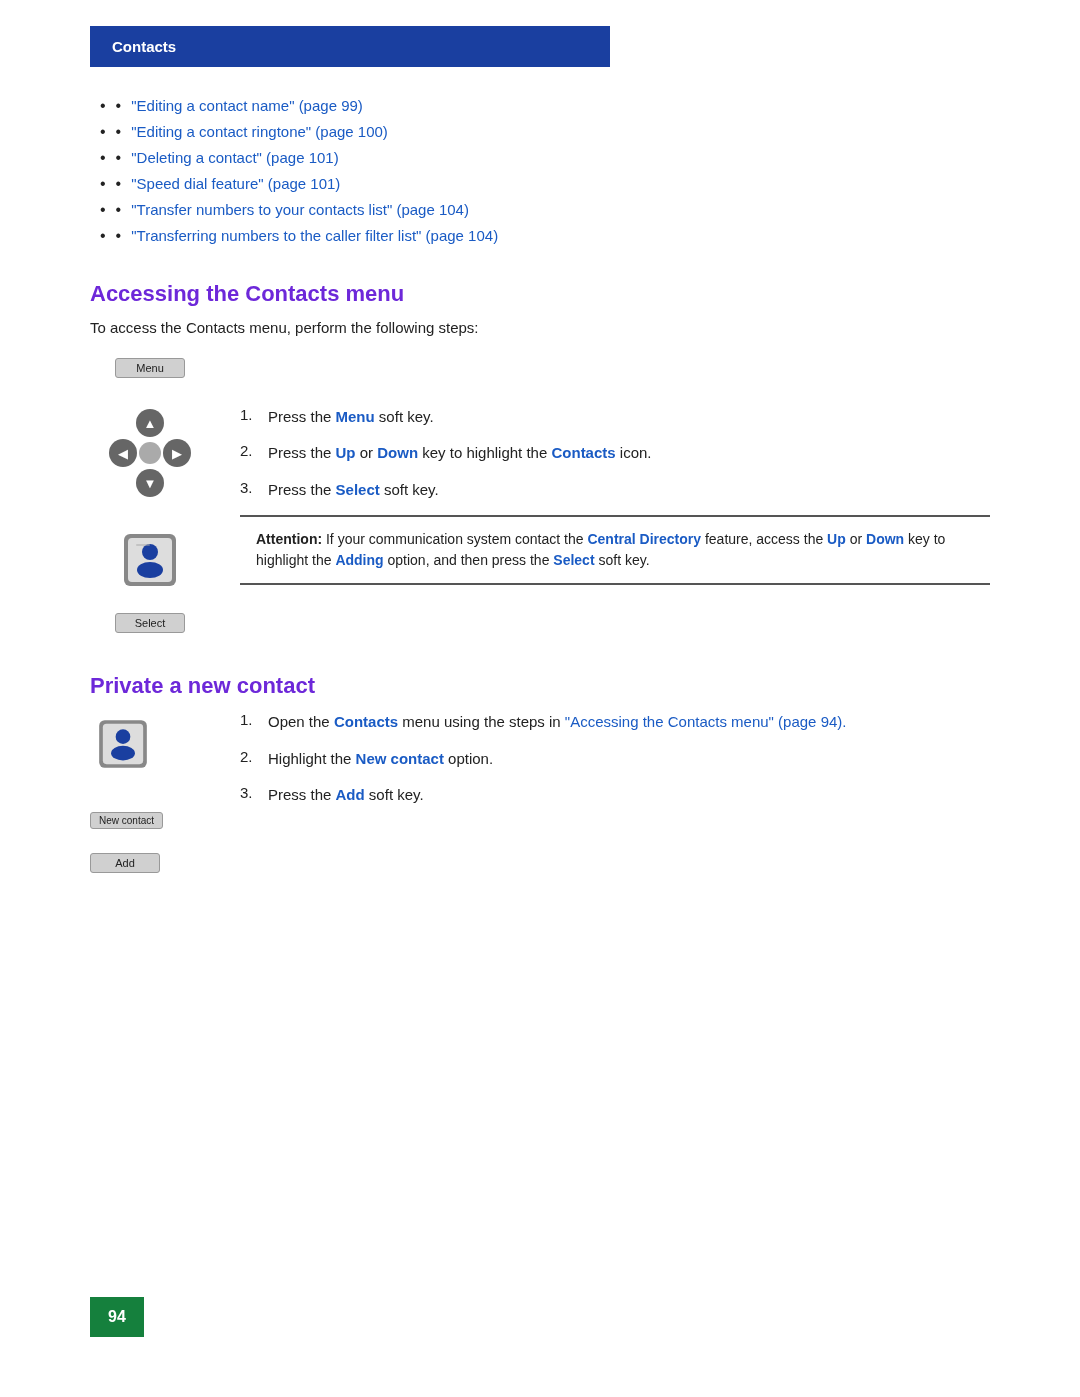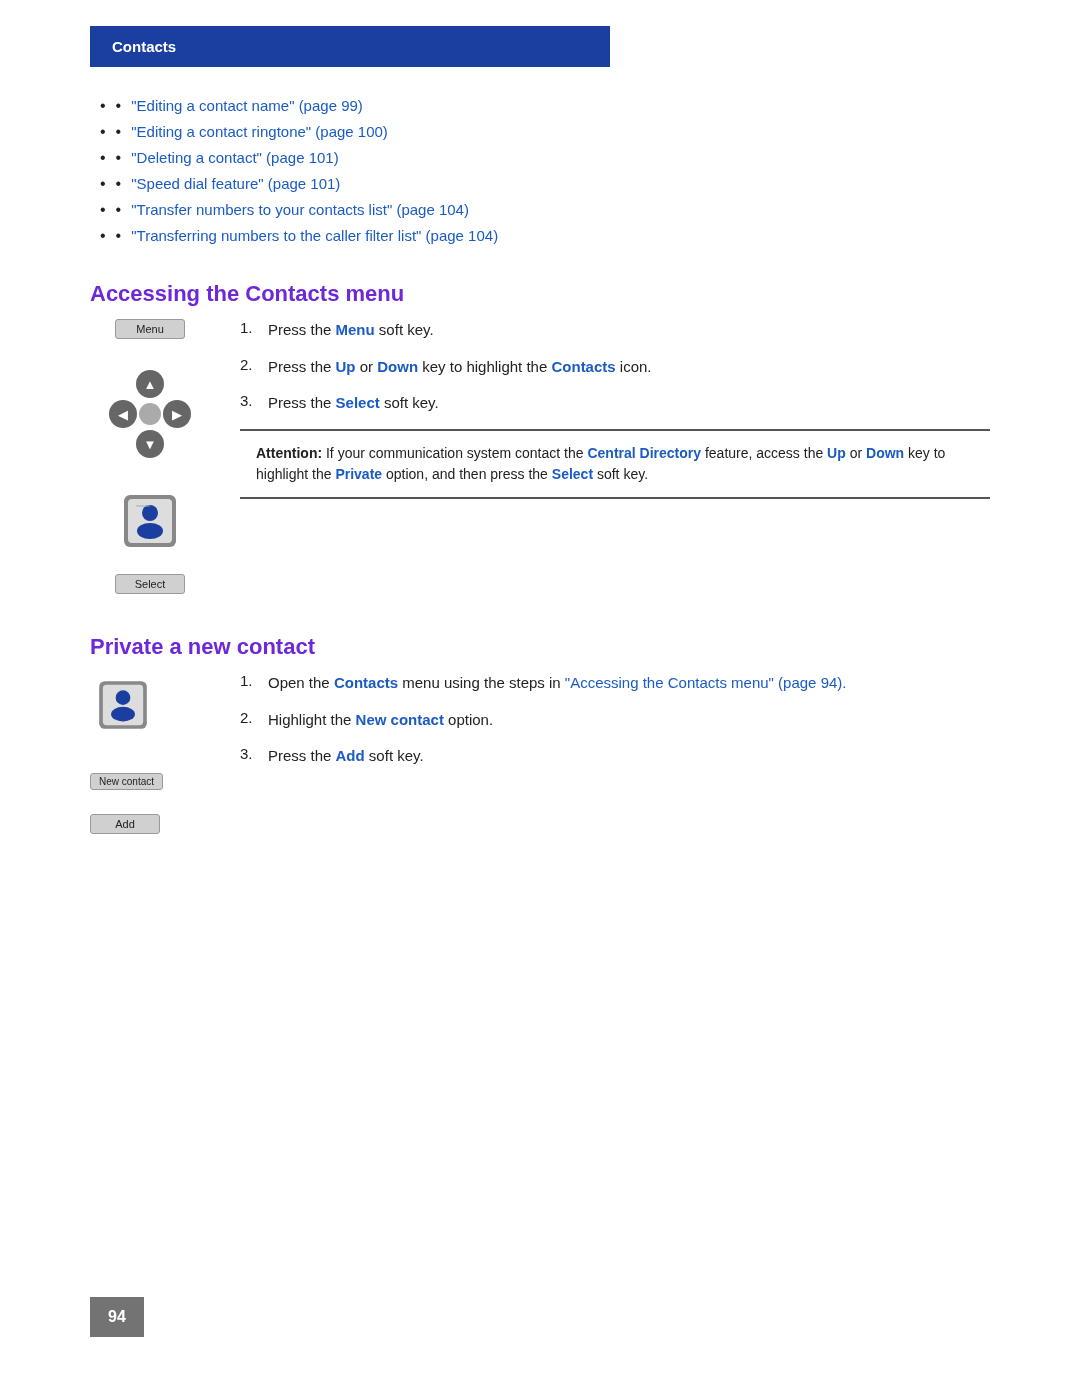--- a/index.html
+++ b/index.html
@@ -59,21 +59,21 @@
       margin-bottom: 12px;
     }
     .section-intro {
       font-size: 15px;
       color: #222;
       margin-bottom: 22px;
     }
     
     .steps-container {
       display: flex;
-      align-items: flex-start;
+      align-items: center;
       margin-bottom: 30px;
     }
     .steps-image-col {
       display: flex;
       flex-direction: column;
       align-items: center;
       min-width: 120px;
       margin-right: 30px;
     }
     .steps-text-col {
@@ -182,21 +182,21 @@
       display: flex;
       flex-direction: column;
       align-items: flex-start;
       gap: 12px;
     }
     
     .page-num-badge {
       position: absolute;
       bottom: 60px;
       left: 90px;
-      background: #737373;
+      background: #15803d;
       color: white;
       font-size: 16px;
       font-weight: bold;
       width: 54px;
       height: 40px;
       display: flex;
       align-items: center;
       justify-content: center;
     }
   </style>
@@ -231,20 +231,21 @@
       <a href="#">"Transfer numbers to your contacts list" (page 104)</a>
     </li>
     <li>
       <span style="color:#222;margin-right:10px;font-size:16px;flex-shrink:0;">•</span>
       <a href="#">"Transferring numbers to the caller filter list" (page 104)</a>
     </li>
   </ul>
 
   <div class="section-gap">
     <h2 class="section-heading">Accessing the Contacts menu</h2>
+    <p class="section-intro">To access the Contacts menu, perform the following steps:</p>
 
     <div class="steps-container">
 
       <div class="steps-image-col">
 
         <div style="display:flex;flex-direction:column;align-items:center;margin-bottom:16px;">
           <div class="soft-key">Menu</div>
         </div>
 
         <div style="margin-bottom:6px;margin-top:10px;">
@@ -303,21 +304,21 @@
 
         <div class="attention-box">
           <b>Attention:</b>
           <span> If your communication system contact the </span>
           <span class="blue-bold">Central Directory</span>
           <span> feature, access the </span>
           <span class="blue-bold">Up</span>
           <span> or </span>
           <span class="blue-bold">Down</span>
           <span> key to highlight the </span>
-          <span class="blue-bold">Private</span>
+          <span class="blue-bold">Adding</span>
           <span> option, and then press the </span>
           <span class="blue-bold">Select</span>
           <span> soft key.</span>
         </div>
       </div>
     </div>
   </div>
 
   <div class="section-gap">
     <h2 class="section-heading">Private a new contact</h2>

